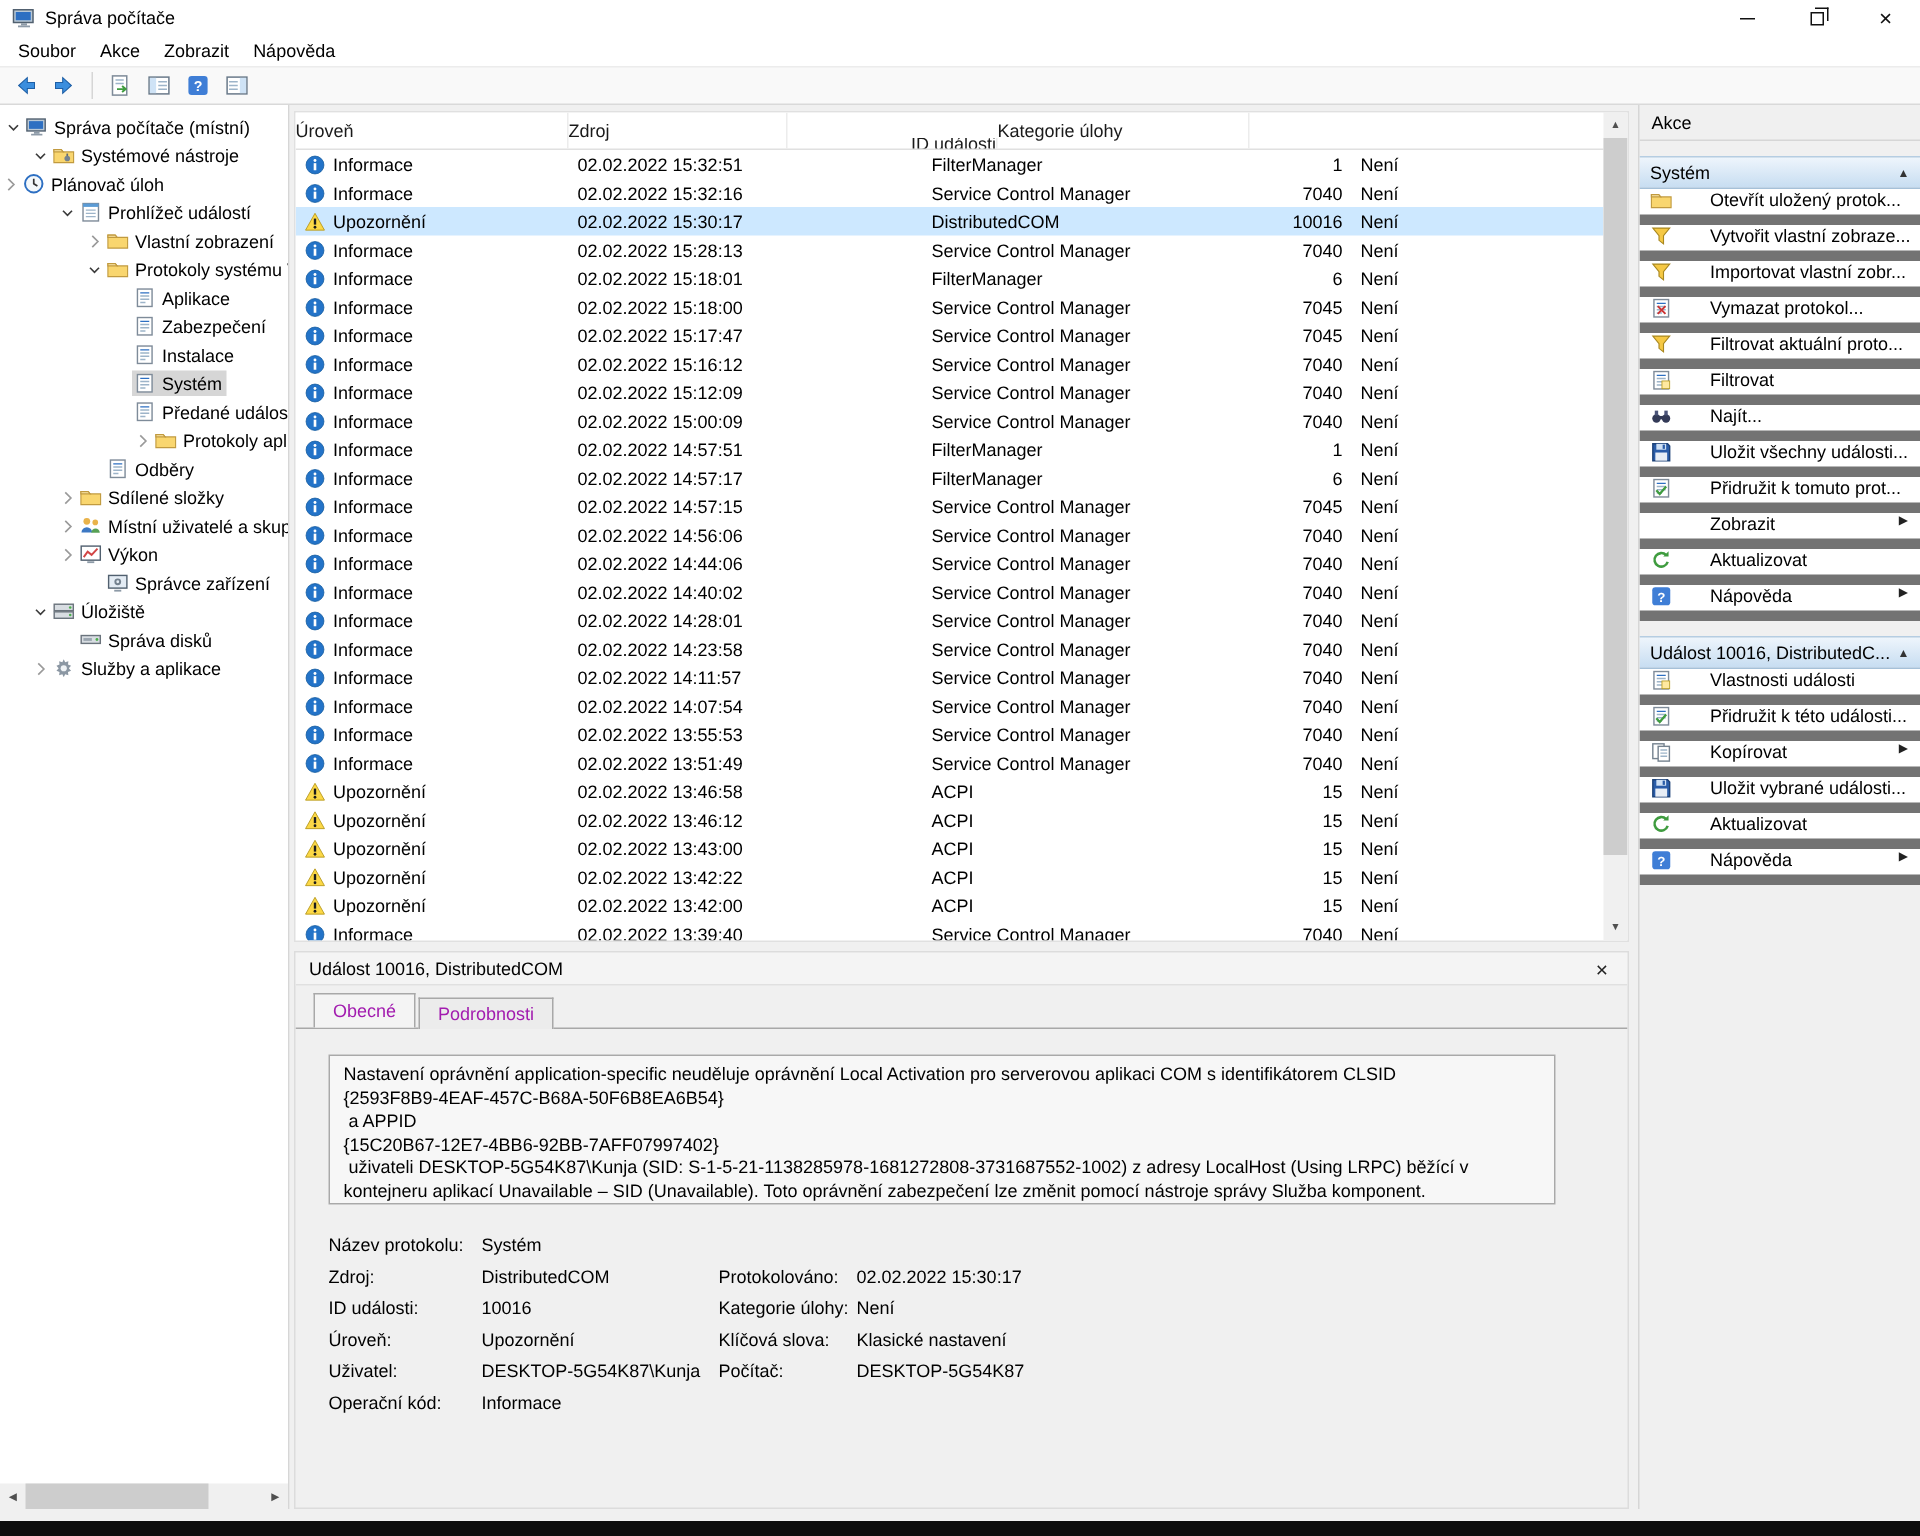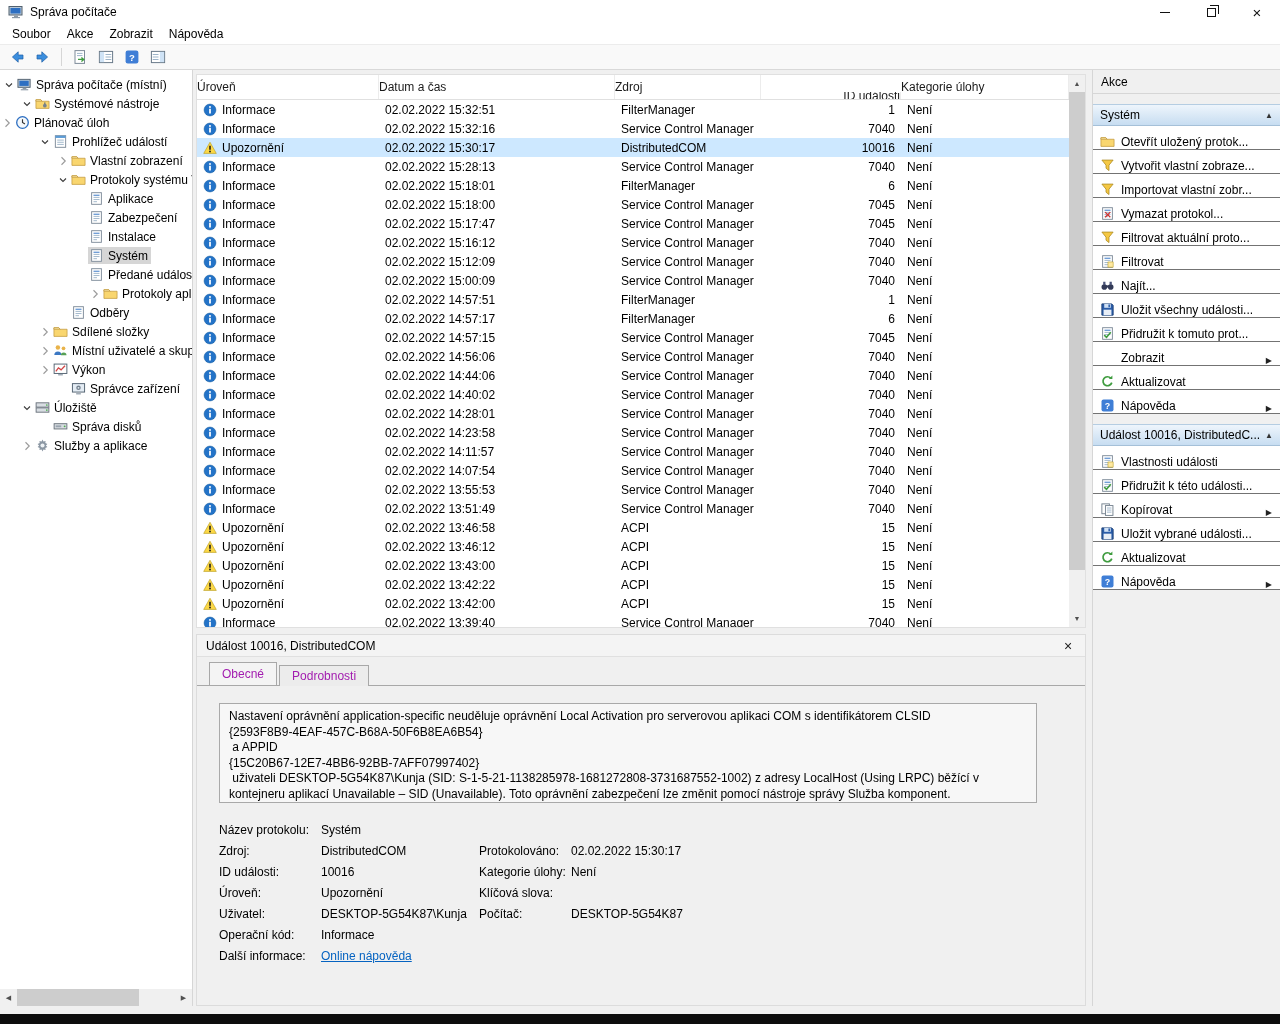--- a/index.html
+++ b/index.html
@@ -83,21 +83,21 @@
   .link { color:#0563c1; text-decoration:underline; cursor:default; }
 
   
   .actions-pane { position:absolute; top:70px; left:1092px; width:188px; height:936px; background:#f0f0f0; border-left:1px solid #d6d6d6; overflow:hidden; }
   .ap-title { height:24px; display:flex; align-items:center; padding:0 8px; border-bottom:1px solid #d6d6d6; }
   .ap-group-header { height:22px; display:flex; align-items:center; padding:0 7px; margin-top:10px;
     background:linear-gradient(#eef5fc,#c7ddf1); border-top:1px solid #b5cde2; border-bottom:1px solid #a5c0d8; }
   .ap-gh-label { flex:1; overflow:hidden; white-space:nowrap; }
   .ap-collapse { font-size:8px; color:#333; padding-left:4px; }
   .ap-items { background:#fff; }
-  .ap-item { height:24px; display:flex; align-items:flex-end; padding:0 5px; border-bottom:1px solid #737373; cursor:default; }
+  .ap-item { height:24px; display:flex; align-items:flex-start; padding:0 5px; border-bottom:7px solid #737373; cursor:default;gap:19px; }
   .ap-item .svg-ico { margin:0 6px 0 2px; }
   .ap-noico { width:23px; flex:none; }
   .ap-label { flex:1; overflow:hidden; white-space:nowrap; }
   .ap-arrow { font-size:8px; color:#222; padding:0 3px 0 4px; }
 
   
   .gap-strip { position:absolute; left:0; top:1006px; width:1280px; height:8px; background:#f0f0f0; }
   .black-bar { position:absolute; left:0; top:1014px; width:1280px; height:10px; background:#0d0d0d; }
 </style>
 </head>
@@ -521,21 +521,20 @@
     <div class="hthumb"></div>
     <div class="hs-btn right">
         <span>▶</span>
       </div>
   </div>
 </div>
 
 <div class="list-pane">
   <div class="lp-header">
       <div class="hcell" style="width: 182px;">Úroveň</div>
-      <div class="hcell" style="width: 236px;">Datum a čas</div>
       <div class="hcell" style="width: 146px;">Zdroj</div>
       <div class="hcell id" style="width: 140px;">ID události</div>
       <div class="hcell" style="width: 168px;">Kategorie úlohy</div>
     </div>
   <div class="lp-body">
       <div class="lrow">
         <div class="cell level" style="width: 182px;">
           <span class="svg-ico">
             <svg viewBox="0 0 16 16" width="14" height="14">
               <circle cx="8" cy="8" r="6.8" fill="#2373c8" stroke="#135a9e" stroke-width="0.6"></circle>
@@ -1023,34 +1022,31 @@
         <div class="frow">
           <span class="fl">ID události:</span>
           <span class="fv">10016</span>
           <span class="frl">Kategorie úlohy:</span>
           <span class="frv">Není</span>
         </div>
         <div class="frow">
           <span class="fl">Úroveň:</span>
           <span class="fv">Upozornění</span>
           <span class="frl">Klíčová slova:</span>
+          <span class="frv">Klasické nastavení</span>
         </div>
         <div class="frow">
           <span class="fl">Uživatel:</span>
           <span class="fv">DESKTOP-5G54K87\Kunja</span>
           <span class="frl">Počítač:</span>
           <span class="frv">DESKTOP-5G54K87</span>
         </div>
         <div class="frow">
           <span class="fl">Operační kód:</span>
           <span class="fv">Informace</span>
-        </div>
-        <div class="frow">
-          <span class="fl">Další informace:</span>
-          <span class="fv link">Online nápověda</span>
         </div>
       </div>
   </div>
 </div>
 
 <div class="actions-pane">
   <div class="ap-title">Akce</div>
   <div>
       <div class="ap-group-header">
         <span class="ap-gh-label">Systém</span>

